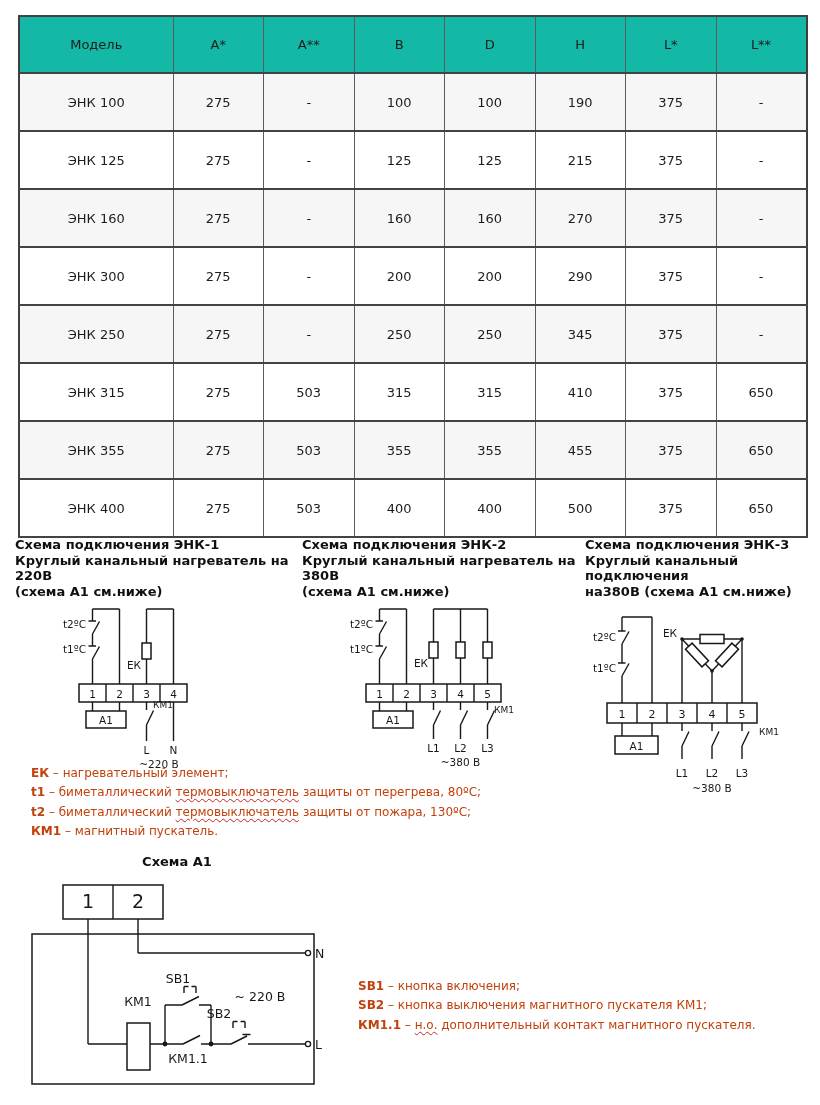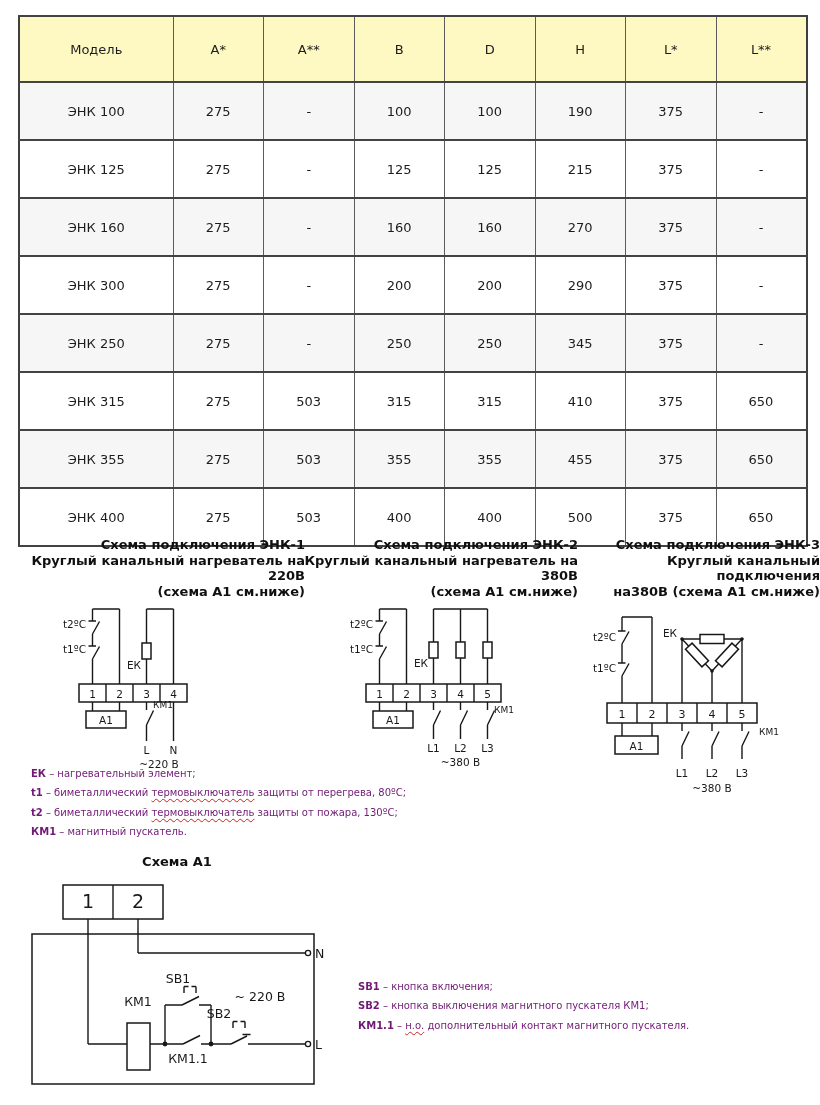--- a/index.html
+++ b/index.html
@@ -9,42 +9,42 @@
   }
   
   .tbl-wrap{position:absolute;left:18px;top:15px;}
   table.dims{border-collapse:collapse;table-layout:fixed;width:788px;border:2px solid #3f3f3f;}
   table.dims th,table.dims td{
     border-left:1px solid #5c5c5c;border-right:1px solid #5c5c5c;
     border-top:2px solid #434343;border-bottom:2px solid #434343;
     text-align:center;vertical-align:middle;font-size:13px;font-weight:normal;color:#1c1c1c;
     padding:0;overflow:hidden;
   }
-  table.dims thead tr{height:66px;background:#fef9c3;}
+  table.dims thead tr{height:57px;background:#14b8a6;}
   table.dims tbody tr{height:58px;}
   table.dims tbody tr:nth-child(odd){background:#f6f6f6;}
   table.dims tbody tr:nth-child(even){background:#ffffff;}
   col.c0{width:154px;} col.cn{width:90.5px;}
   
   .diag{position:absolute;top:537px;}
-  .diag .dtitle{font-weight:bold;font-size:13px;line-height:15.5px;text-align:right;color:#101010;}
+  .diag .dtitle{font-weight:bold;font-size:13px;line-height:15.5px;text-align:left;color:#101010;}
   .diag svg{display:block;margin-top:2px;}
   .wire{stroke:#181818;stroke-width:1.4;fill:none;}
   .box{fill:#ffffff;stroke:#181818;stroke-width:1.5;}
   .dot{fill:#181818;stroke:none;}
   .node{fill:#ffffff;stroke:#181818;stroke-width:1.3;}
   text.lbl{font-family:"DejaVu Sans",sans-serif;font-size:10.5px;fill:#181818;}
   text.lbl-s{font-family:"DejaVu Sans",sans-serif;font-size:9px;fill:#181818;}
   text.lbl-m{font-family:"DejaVu Sans",sans-serif;font-size:12.5px;fill:#181818;}
   text.term{font-family:"DejaVu Sans",sans-serif;font-size:10.5px;fill:#181818;}
   text.term3{font-family:"DejaVu Sans",sans-serif;font-size:11px;fill:#181818;}
   text.term-big{font-family:"DejaVu Sans",sans-serif;font-size:19px;fill:#181818;}
   text.stitle{font-family:"DejaVu Sans",sans-serif;font-size:13px;font-weight:bold;fill:#101010;}
   
-  .legend{position:absolute;font-size:10px;line-height:19.4px;color:#701a75;white-space:nowrap;}
+  .legend{position:absolute;font-size:12px;line-height:19.4px;color:#c2410c;white-space:nowrap;}
   .legend b{font-weight:bold;}
   .wavy{text-decoration-line:underline;text-decoration-style:wavy;text-decoration-color:#cc2222;text-decoration-thickness:1px;text-underline-offset:2px;}
   
   .schemeA1{position:absolute;left:20px;top:845px;}
 </style>
 </head>
 <body>
 
 <div class="tbl-wrap">
   <table class="dims">

